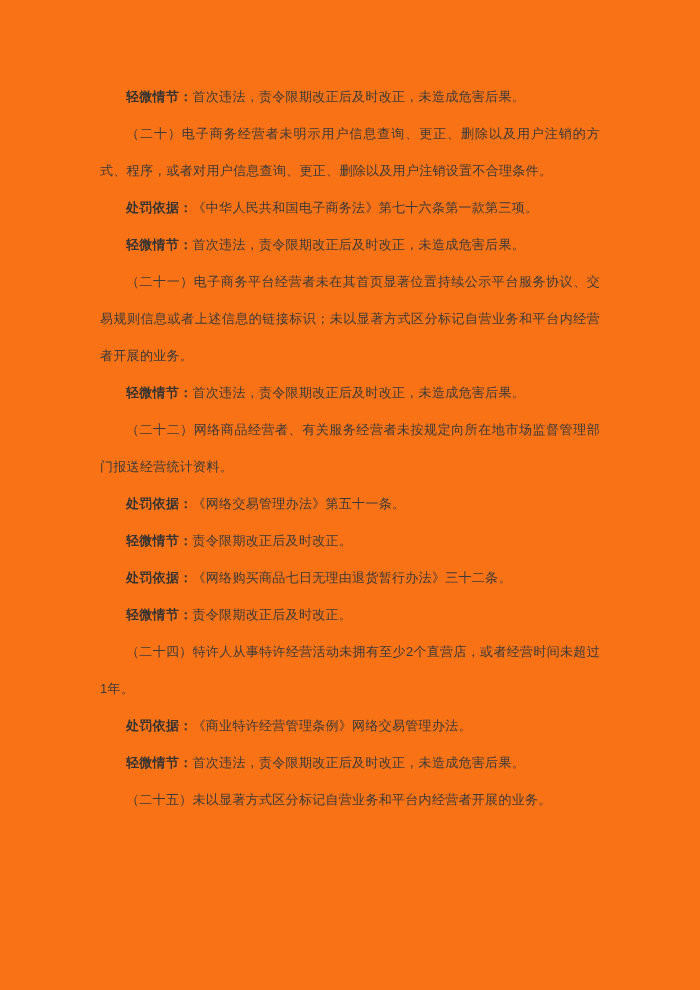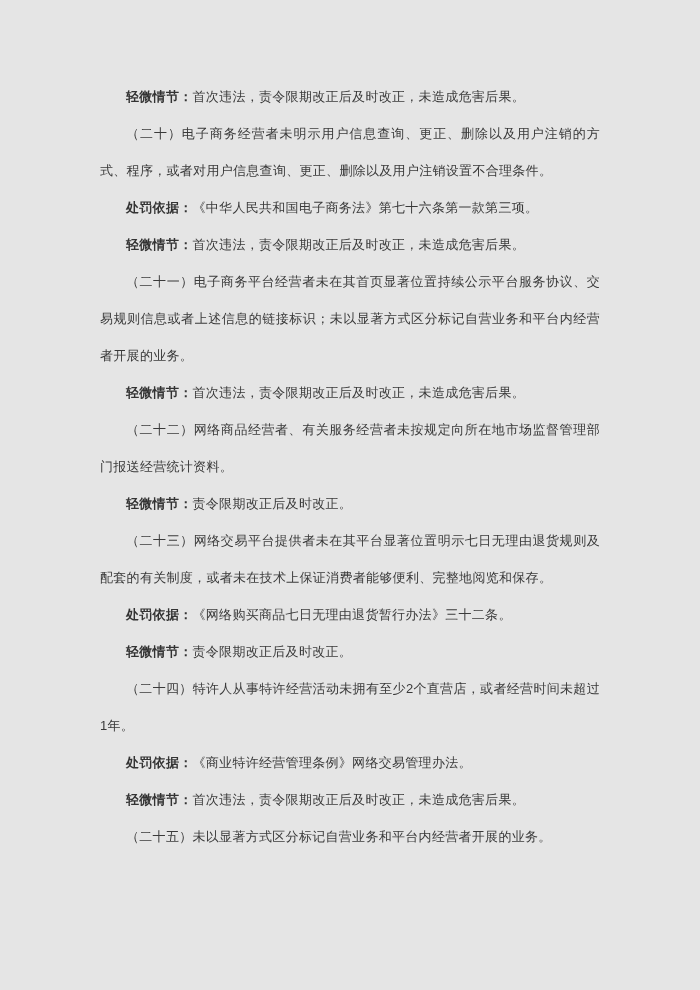--- a/index.html
+++ b/index.html
@@ -11,21 +11,21 @@
     width: 700px;
     height: 990px;
     overflow: hidden;
     font-family: "Liberation Sans", "DejaVu Sans", sans-serif;
   }
   .doc-page {
     box-sizing: border-box;
     width: 700px;
     height: 990px;
     padding: 78px 100px 40px 100px;
-    background: #e5e5e5;
+    background: #f97316;
     color: #3a3a3a;
   }
   .para {
     margin: 0;
     font-size: 13px;
     line-height: 37px;
     text-indent: 2em;
     text-align: justify;
     letter-spacing: 0.3px;
     word-break: break-all;
@@ -51,24 +51,24 @@
 
   <p class="para"><span class="label">轻微情节：</span><span class="body-text">首次违法，责令限期改正后及时改正，未造成危害后果。</span></p>
 
   <p class="para"><span class="label"></span><span class="body-text">（二十一）电子商务平台经营者未在其首页显著位置持续公示平台服务协议、交易规则信息或者上述信息的链接标识；未以显著方式区分标记自营业务和平台内经营者开展的业务。</span></p>
 
 
   <p class="para"><span class="label">轻微情节：</span><span class="body-text">首次违法，责令限期改正后及时改正，未造成危害后果。</span></p>
 
   <p class="para"><span class="label"></span><span class="body-text">（二十二）网络商品经营者、有关服务经营者未按规定向所在地市场监督管理部门报送经营统计资料。</span></p>
 
+  <p class="para"><span class="label">处罚依据：</span><span class="body-text">《网络交易管理办法》第五十一条。</span></p>
 
   <p class="para"><span class="label">轻微情节：</span><span class="body-text">责令限期改正后及时改正。</span></p>
 
-  <p class="para"><span class="label"></span><span class="body-text">（二十三）网络交易平台提供者未在其平台显著位置明示七日无理由退货规则及配套的有关制度，或者未在技术上保证消费者能够便利、完整地阅览和保存。</span></p>
 
   <p class="para"><span class="label">处罚依据：</span><span class="body-text">《网络购买商品七日无理由退货暂行办法》三十二条。</span></p>
 
   <p class="para"><span class="label">轻微情节：</span><span class="body-text">责令限期改正后及时改正。</span></p>
 
   <p class="para"><span class="label"></span><span class="body-text">（二十四）特许人从事特许经营活动未拥有至少2个直营店，或者经营时间未超过1年。</span></p>
 
   <p class="para"><span class="label">处罚依据：</span><span class="body-text">《商业特许经营管理条例》网络交易管理办法。</span></p>
 
   <p class="para"><span class="label">轻微情节：</span><span class="body-text">首次违法，责令限期改正后及时改正，未造成危害后果。</span></p>

